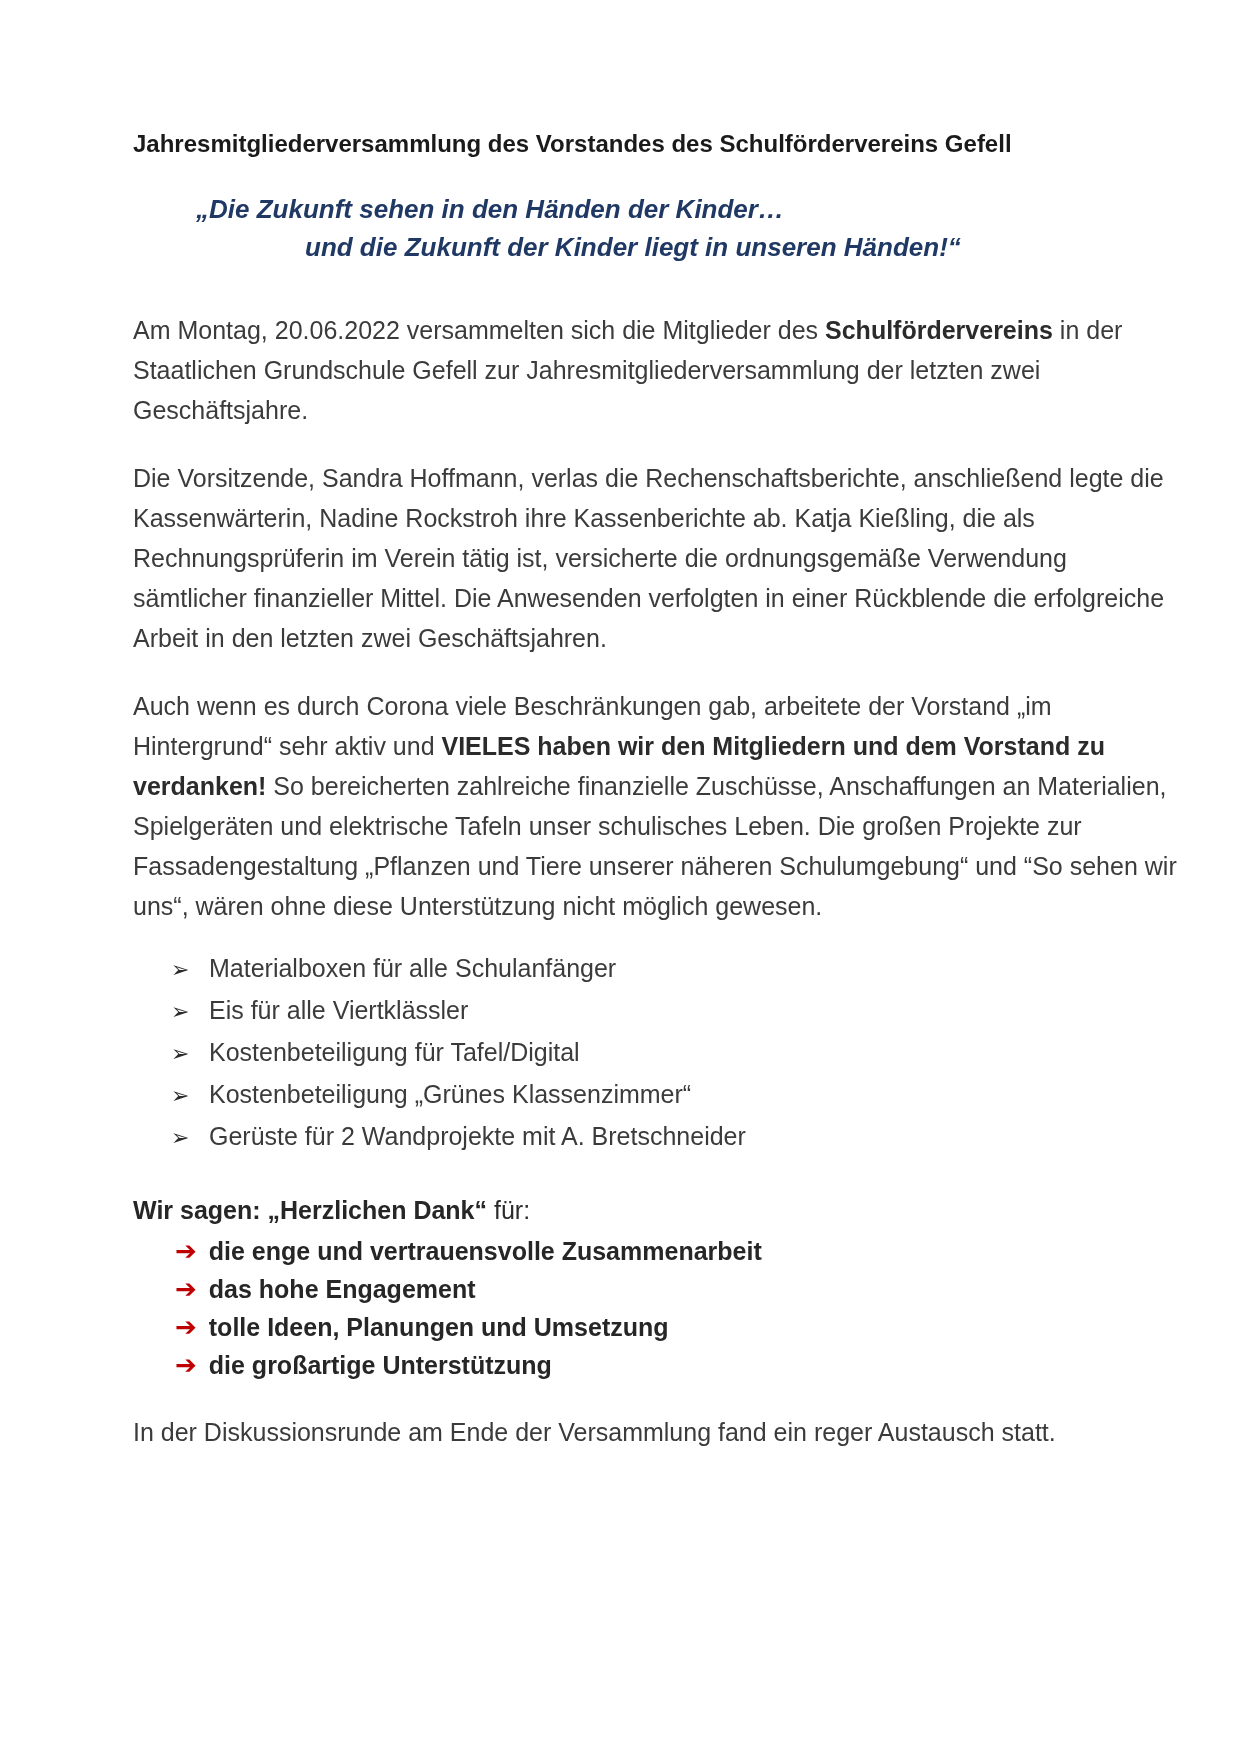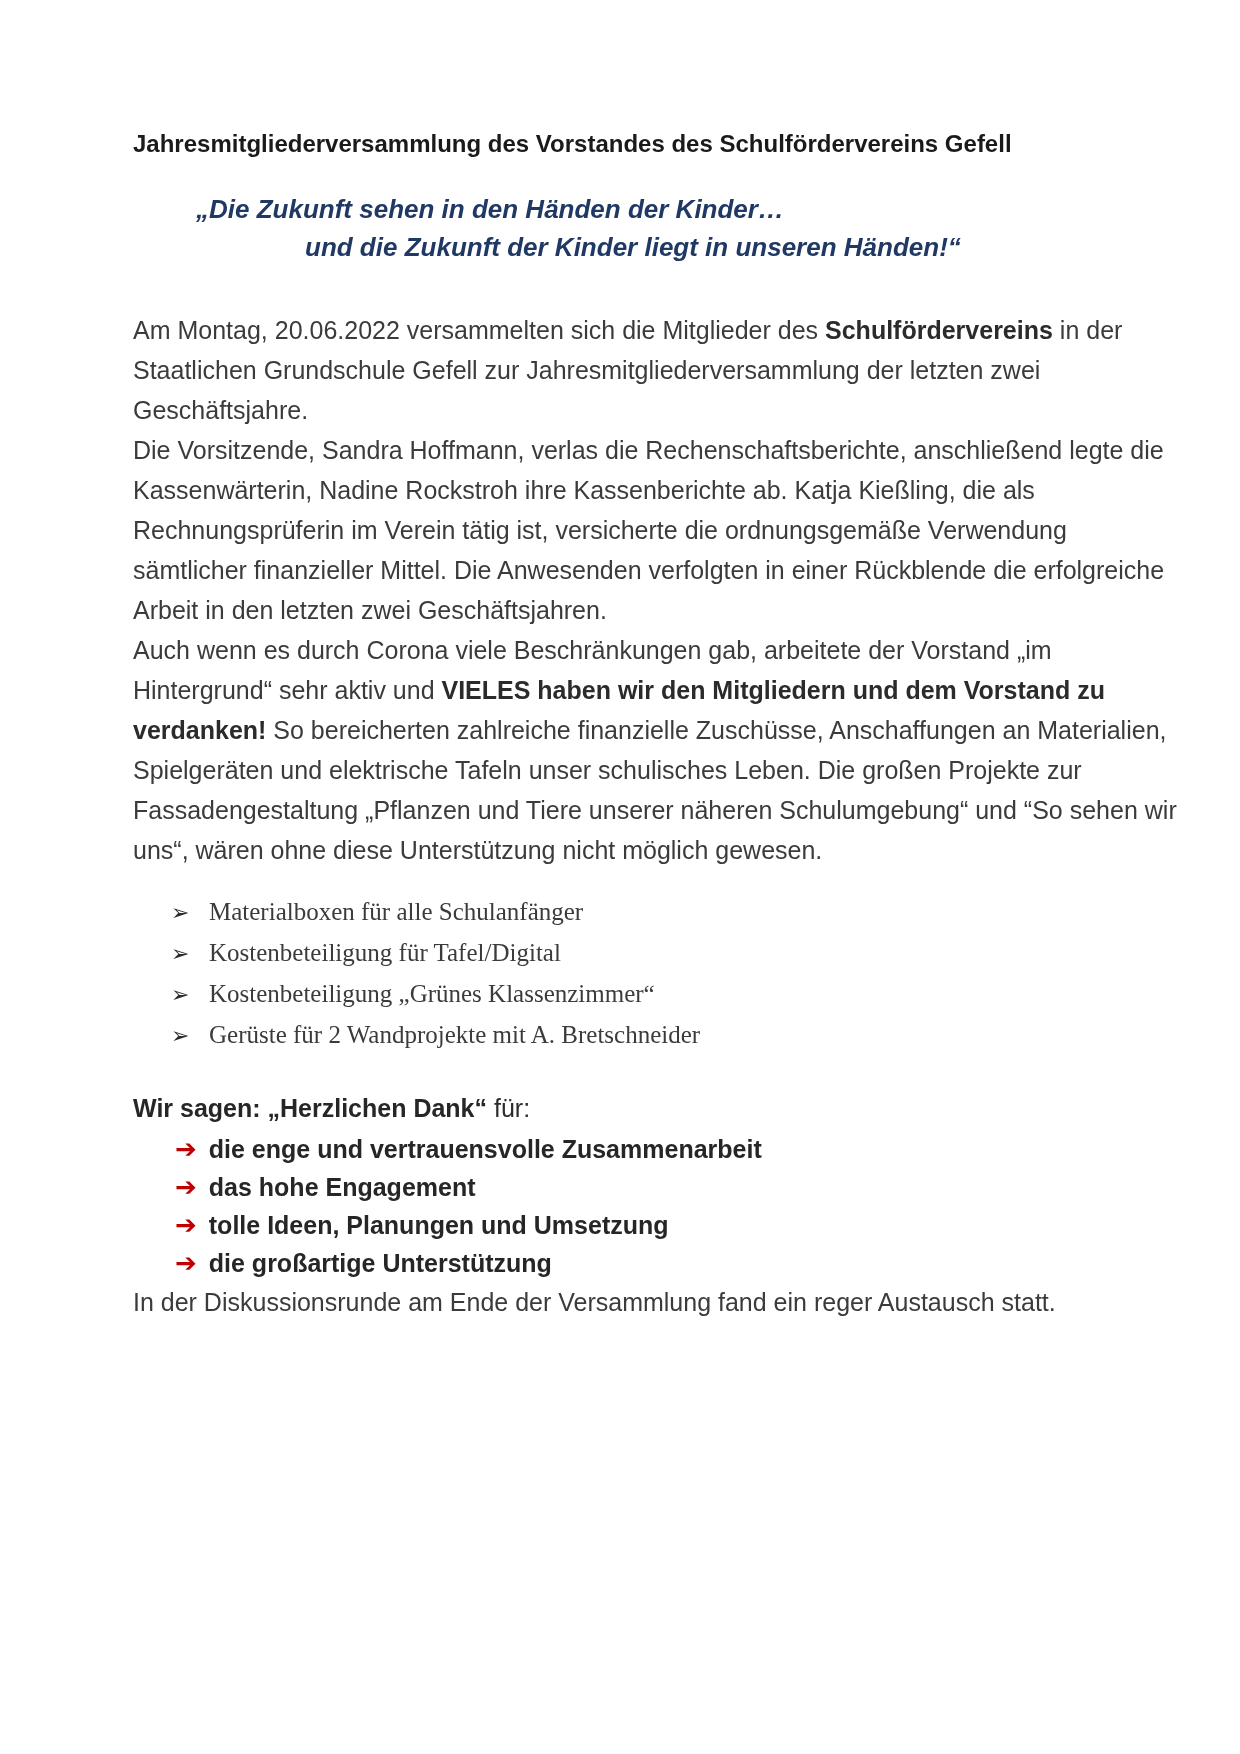--- a/index.html
+++ b/index.html
@@ -36,27 +36,27 @@
     font-size: 26px;
     line-height: 38px;
     white-space: nowrap;
   }
   .quote-line.l1 { margin-left: 63px; }
   .quote-line.l2 { margin-left: 172px; }
   .body-p {
     font-size: 25px;
     line-height: 40px;
     color: var(--ink, #3b3b3b);
+    margin-top: 28px;
   }
   .body-p b { color: #2b2b2b; }
   ul.bullet-list { list-style: none; }
   ul.projects {
     margin: 22px 0 22px 0;
     padding-left: 38px;
-    font-family: Liberation Serif, serif;
   }
   ul.projects li {
     font-size: 25px;
     line-height: 40px;
     color: var(--ink, #3b3b3b);
   }
   .arrowhead-bullet {
     display: inline-block;
     width: 30px;
     margin-right: 8px;
@@ -102,20 +102,21 @@
   </div>
 
   <p class="body-p"><span>Am Montag, 20.06.2022 versammelten sich die Mitglieder des </span><b>Schulfördervereins</b><span> in der Staatlichen Grundschule Gefell zur Jahresmitgliederversammlung der letzten zwei Geschäftsjahre.</span></p>
 
   <p class="body-p">Die Vorsitzende, Sandra Hoffmann, verlas die Rechenschaftsberichte, anschließend legte die Kassenwärterin, Nadine Rockstroh ihre Kassenberichte ab. Katja Kießling, die als Rechnungsprüferin im Verein tätig ist, versicherte die ordnungsgemäße Verwendung sämtlicher finanzieller Mittel. Die Anwesenden verfolgten in einer Rückblende die erfolgreiche Arbeit in den letzten zwei Geschäftsjahren.</p>
 
   <p class="body-p"><span>Auch wenn es durch Corona viele Beschränkungen gab, arbeitete der Vorstand „im Hintergrund“ sehr aktiv und </span><b>VIELES haben wir den Mitgliedern und dem Vorstand zu verdanken!</b><span> So bereicherten zahlreiche finanzielle Zuschüsse, Anschaffungen an Materialien, Spielgeräten und elektrische Tafeln unser schulisches Leben. Die großen Projekte zur Fassadengestaltung „Pflanzen und Tiere unserer näheren Schulumgebung“ und “So sehen wir uns“, wären ohne diese Unterstützung nicht möglich gewesen.</span></p>
 
   <ul class="bullet-list projects">
     <li><span class="arrowhead-bullet">➢</span><span>Materialboxen für alle Schulanfänger</span></li>
+    <li><span class="arrowhead-bullet">➢</span><span>Eis für alle Viertklässler</span></li>
     <li><span class="arrowhead-bullet">➢</span><span>Kostenbeteiligung für Tafel/Digital</span></li>
     <li><span class="arrowhead-bullet">➢</span><span>Kostenbeteiligung „Grünes Klassenzimmer“</span></li>
     <li><span class="arrowhead-bullet">➢</span><span>Gerüste für 2 Wandprojekte mit A. Bretschneider</span></li>
   </ul>
 
 
   <p class="thanks-heading"><b>Wir sagen: „Herzlichen Dank“</b><span> für:</span></p>
 
   <ul class="bullet-list thanks">
     <li><span class="red-arrow-bullet">➔</span><span>die enge und vertrauensvolle Zusammenarbeit</span></li>

